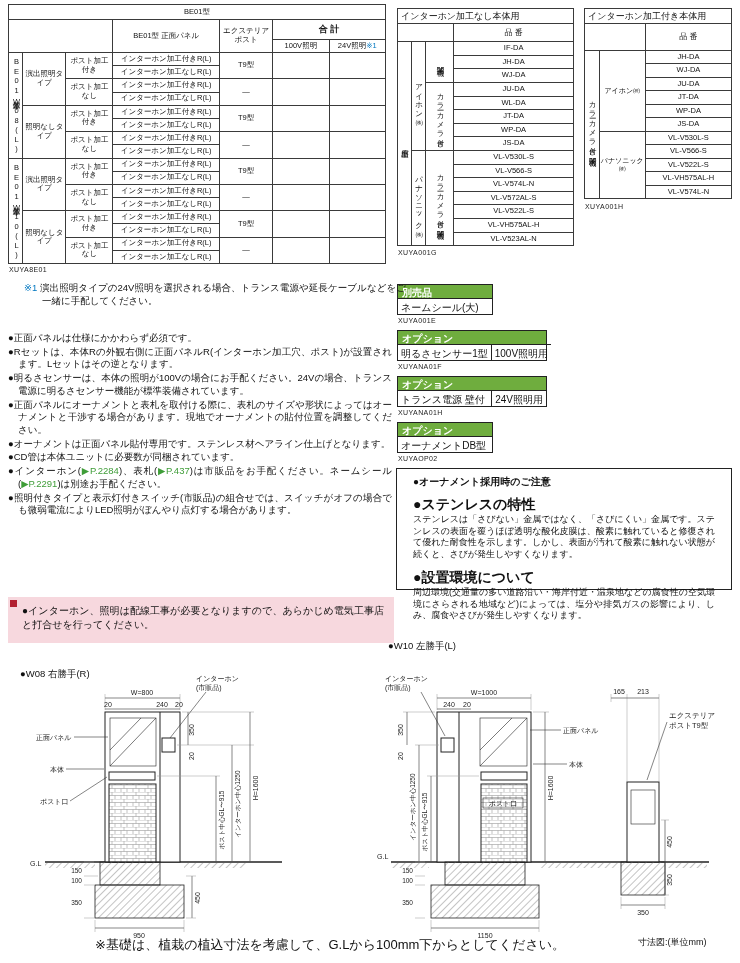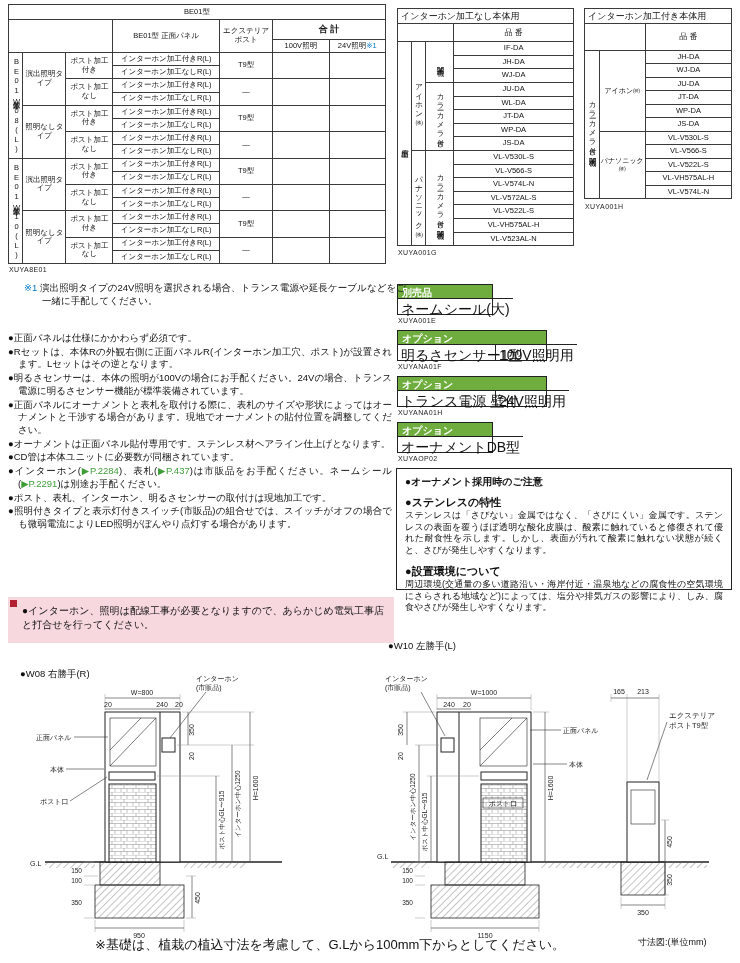--- a/index.html
+++ b/index.html
@@ -18,25 +18,25 @@
   .blue{color:#0077c0}
   .link{color:#3f9d38}
   .code{font-size:7px;letter-spacing:.4px;color:#222}
   .note{font-size:9.5px;line-height:1.34;text-align:justify}
   .hang{padding-left:18px;text-indent:-18px}
   .bullets li{list-style:none;font-size:9.5px;line-height:1.34;text-align:justify;
        padding-left:10px;text-indent:-10px;margin-bottom:1px}
   .optbox{border:1.2px solid #222}
   .optbox .bar{background:#6fad3e;color:#fff;font-weight:bold;font-size:10px;padding:1px 4px;height:13px}
   .optbox .row{display:flex}
-  .optbox .cell{border-top:1px solid #222;font-size:14px;padding:2px 3px;height:16px;white-space:nowrap}
+  .optbox .cell{border-top:1px solid #222;font-size:10px;padding:2px 3px;height:16px;white-space:nowrap}
   .optbox .cell+.cell{border-left:1px solid #222}
-  .noticebox{border:1.2px solid #222;padding:6px 8px;font-size:9px;line-height:1.32;text-align:justify}
+  .noticebox{border:1.2px solid #222;padding:6px 16px;font-size:9px;line-height:1.32;text-align:justify}
   .noticebox h3{font-size:10px;margin-bottom:4px}
-  .noticebox h4{font-size:11px;margin-top:7px}
+  .noticebox h4{font-size:14px;margin-top:7px}
   .pinkbox{background:#f7d8de;padding:7px 10px 7px 14px;font-size:10px;line-height:1.4;text-align:justify}
   .red-sq{position:absolute;left:2px;top:3px;width:7px;height:7px;background:#b22031}
   .diagram-title{font-size:9.5px}
   svg text{font-size:7px;fill:#222;font-family:"Liberation Sans","DejaVu Sans",sans-serif}
   svg .struct{stroke:#222;fill:none;stroke-width:1}
   svg .thin{stroke:#222;fill:none;stroke-width:.6}
   svg .dim{stroke:#555;stroke-width:.7;fill:none}
   svg .ext{stroke:#999;stroke-width:.5;fill:none}
   svg .lead{stroke:#333;stroke-width:.6;fill:none}
   .footnote{font-size:13px}
@@ -341,21 +341,20 @@
 </p>
 
 <ul class="abs bullets" style="left:8px;top:332px;width:384px">
   <li>●正面パネルは仕様にかかわらず必須です。</li>
   <li>●Rセットは、本体Rの外観右側に正面パネルR(インターホン加工穴、ポスト)が設置されます。Lセットはその逆となります。</li>
   <li>●明るさセンサーは、本体の照明が100Vの場合にお手配ください。24Vの場合、トランス電源に明るさセンサー機能が標準装備されています。</li>
   <li>●正面パネルにオーナメントと表札を取付ける際に、表札のサイズや形状によってはオーナメントと干渉する場合があります。現地でオーナメントの貼付位置を調整してください。</li>
   <li>●オーナメントは正面パネル貼付専用です。ステンレス材ヘアライン仕上げとなります。</li>
   <li>●CD管は本体ユニットに必要数が同梱されています。</li>
   <li><span>●インターホン(</span><span class="link">▶P.2284</span><span>)、表札(</span><span class="link">▶P.437</span><span>)は市販品をお手配ください。ネームシール(</span><span class="link">▶P.2291</span><span>)は別途お手配ください。</span></li>
-  <li>●ポスト、表札、インターホン、明るさセンサーの取付けは現地加工です。</li>
   <li>●照明付きタイプと表示灯付きスイッチ(市販品)の組合せでは、スイッチがオフの場合でも微弱電流によりLED照明がぼんやり点灯する場合があります。</li>
 </ul>
 
 <div class="abs pinkbox" style="left:8px;top:597px;width:386px;height:46px">
   <div class="red-sq"></div>
   <span>●インターホン、照明は配線工事が必要となりますので、あらかじめ電気工事店と打合せを行ってください。</span>
 </div>
 
 <div class="abs diagram-title" style="left:20px;top:668px">●W08 右勝手(R)</div>
 <svg class="abs" style="left:10px;top:652px" width="360" height="292" viewBox="0 0 360 292">

